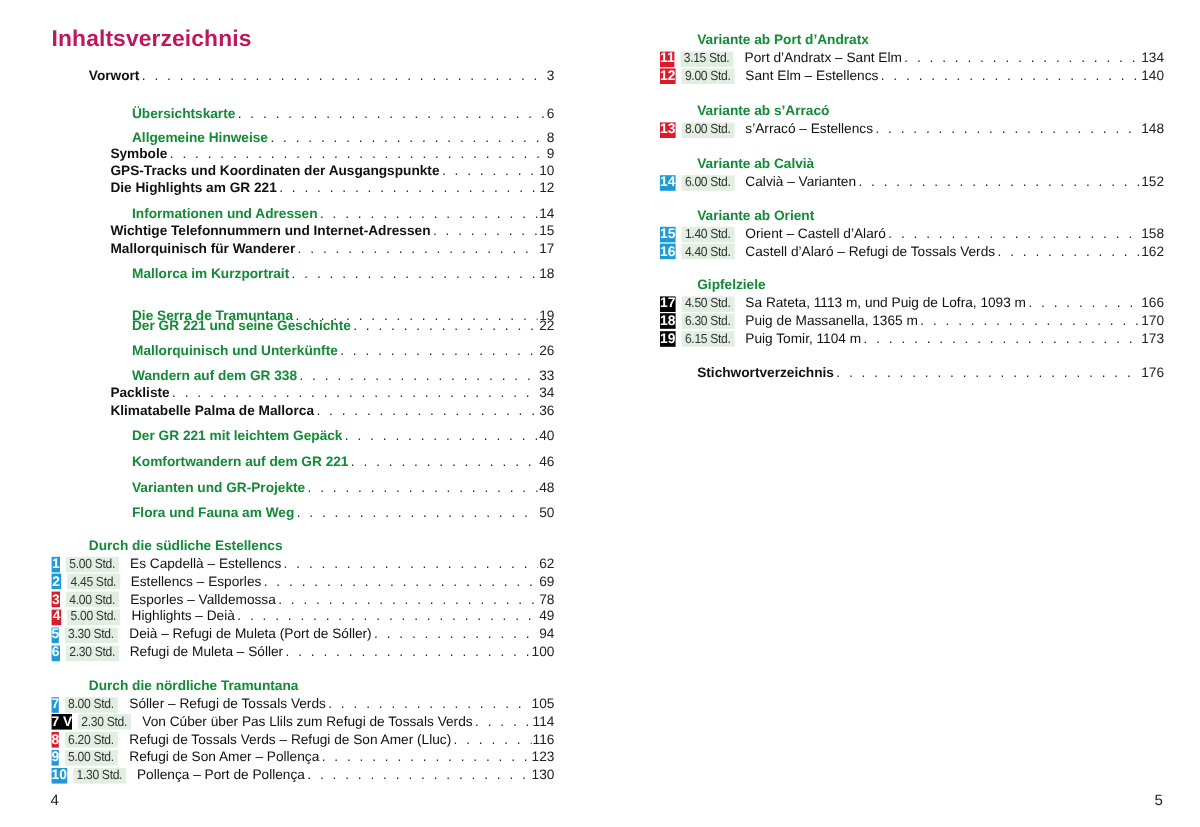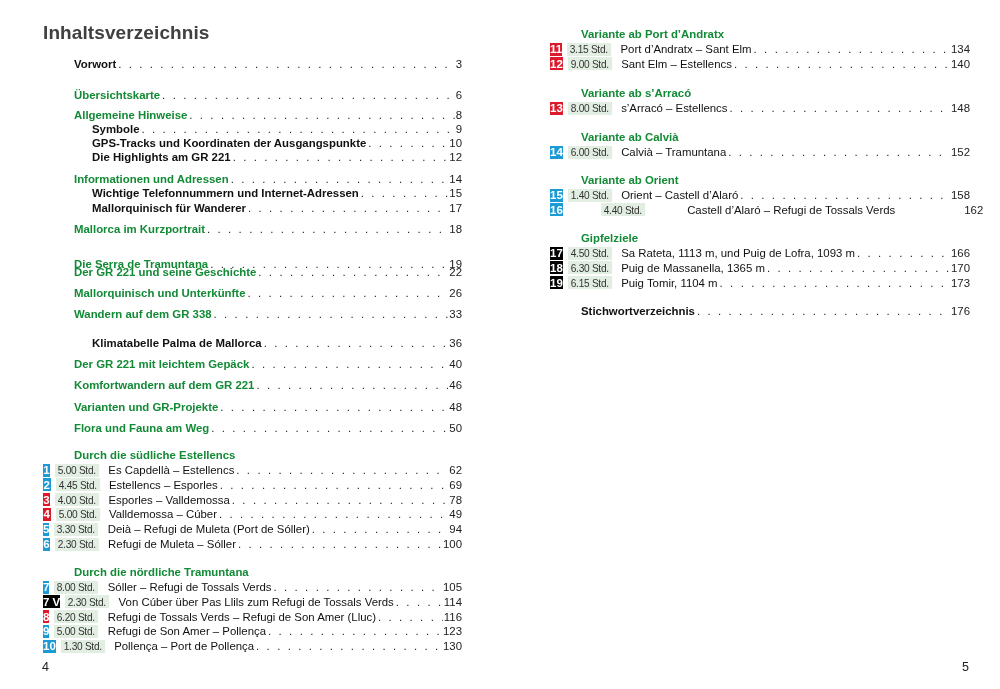--- a/index.html
+++ b/index.html
@@ -6,36 +6,36 @@
   body {
     width: 1000px; height: 689px; background: #ffffff; position: relative;
     font-family: "Liberation Sans", sans-serif; color: #111; overflow: hidden;
   }
   .page { position: absolute; top: 0; height: 689px; }
   #page-left { left: 0; width: 500px; }
   #page-right { left: 500px; width: 500px; }
 
   .toc-title {
     position: absolute; left: 43px; top: 22px;
-    font-size: 19px; font-weight: bold; color: #404040; letter-spacing: 0.1px;
+    font-size: 19px; font-weight: bold; color: #be185d; letter-spacing: 0.1px;
   }
   .row {
     position: absolute; display: flex; align-items: baseline;
     font-size: 11.4px; font-weight: bold; line-height: 14px; white-space: nowrap;
   }
   .row .label { flex: 0 0 auto; }
   .row .leader {
     flex: 1 1 auto; overflow: hidden; font-weight: normal; color: #222;
     margin: 0 1px 0 2px; letter-spacing: 2.1px;
   }
   .row .leader::after {
     content: ". . . . . . . . . . . . . . . . . . . . . . . . . . . . . . . . . . . . . . . . . . . . . . . . . . . . . . . . . . . . . . . . . . . . . . . . . . . . . . . . . . . . . . . . . . . . .";
   }
   .row .page-num { flex: 0 0 auto; font-weight: normal; color: #222; }
-  .row.green .label { color: #128a36; }
+  .row.green .label { color: #128a36; margin-left: 36px; }
   .row.black .label { color: #111; }
 
   .section-head {
     position: absolute; font-size: 11.4px; font-weight: bold; color: #128a36; white-space: nowrap;
   }
 
   .tour-row {
     position: absolute; display: flex; align-items: center;
     height: 14px; font-size: 11.4px; white-space: nowrap;
   }
@@ -131,20 +131,25 @@
   <div class="row green" style="left:74px;width:388px;top:286px">
     <span class="label">Mallorquinisch und Unterkünfte</span>
       <span class="leader"></span>
       <span class="page-num">26</span>
   </div>
   <div class="row green" style="left:74px;width:388px;top:307px">
     <span class="label">Wandern auf dem GR 338</span>
       <span class="leader"></span>
       <span class="page-num">33</span>
   </div>
+  <div class="row black" style="left:92px;width:370px;top:321px">
+    <span class="label">Packliste</span>
+      <span class="leader"></span>
+      <span class="page-num">34</span>
+  </div>
   <div class="row black" style="left:92px;width:370px;top:336px">
     <span class="label">Klimatabelle Palma de Mallorca</span>
       <span class="leader"></span>
       <span class="page-num">36</span>
   </div>
   <div class="row green" style="left:74px;width:388px;top:357px">
     <span class="label">Der GR 221 mit leichtem Gepäck</span>
       <span class="leader"></span>
       <span class="page-num">40</span>
   </div>
@@ -183,21 +188,21 @@
       <div class="tour-row" style="left: 43px; width: 419px; top: 492.6px;">
         <span class="badge red">3</span>
         <span class="dur">4.00 Std.</span>
         <span class="label">Esporles – Valldemossa</span>
         <span class="leader"></span>
         <span class="page-num">78</span>
       </div>
       <div class="tour-row" style="left: 43px; width: 419px; top: 507.4px;">
         <span class="badge red">4</span>
         <span class="dur">5.00 Std.</span>
-        <span class="label">Valldemossa – Cúber</span>
+        <span class="label">Highlights – Deià</span>
         <span class="leader"></span>
         <span class="page-num">49</span>
       </div>
       <div class="tour-row" style="left: 43px; width: 419px; top: 522.2px;">
         <span class="badge blue">5</span>
         <span class="dur">3.30 Std.</span>
         <span class="label">Deià – Refugi de Muleta (Port de Sóller)</span>
         <span class="leader"></span>
         <span class="page-num">94</span>
       </div>
@@ -280,36 +285,36 @@
         <span class="leader"></span>
         <span class="page-num">148</span>
       </div>
     </div>
 
   <div class="section-head" style="left:81px;top:131px">Variante ab Calvià</div>
   <div id="right-sec-2">
       <div class="tour-row" style="left: 50px; width: 420px; top: 145px;">
         <span class="badge blue">14</span>
         <span class="dur">6.00 Std.</span>
-        <span class="label">Calvià – Tramuntana</span>
+        <span class="label">Calvià – Varianten</span>
         <span class="leader"></span>
         <span class="page-num">152</span>
       </div>
     </div>
 
   <div class="section-head" style="left:81px;top:174px">Variante ab Orient</div>
   <div id="right-sec-3">
       <div class="tour-row" style="left: 50px; width: 420px; top: 188px;">
         <span class="badge blue">15</span>
         <span class="dur">1.40 Std.</span>
         <span class="label">Orient – Castell d’Alaró</span>
         <span class="leader"></span>
         <span class="page-num">158</span>
       </div>
-      <div class="tour-row" style="left: 50px; width: 420px; top: 202.8px; gap: 33px;">
+      <div class="tour-row" style="left: 50px; width: 420px; top: 202.8px;">
         <span class="badge blue">16</span>
         <span class="dur">4.40 Std.</span>
         <span class="label">Castell d’Alaró – Refugi de Tossals Verds</span>
         <span class="leader"></span>
         <span class="page-num">162</span>
       </div>
     </div>
 
   <div class="section-head" style="left:81px;top:232px">Gipfelziele</div>
   <div id="right-sec-4">

